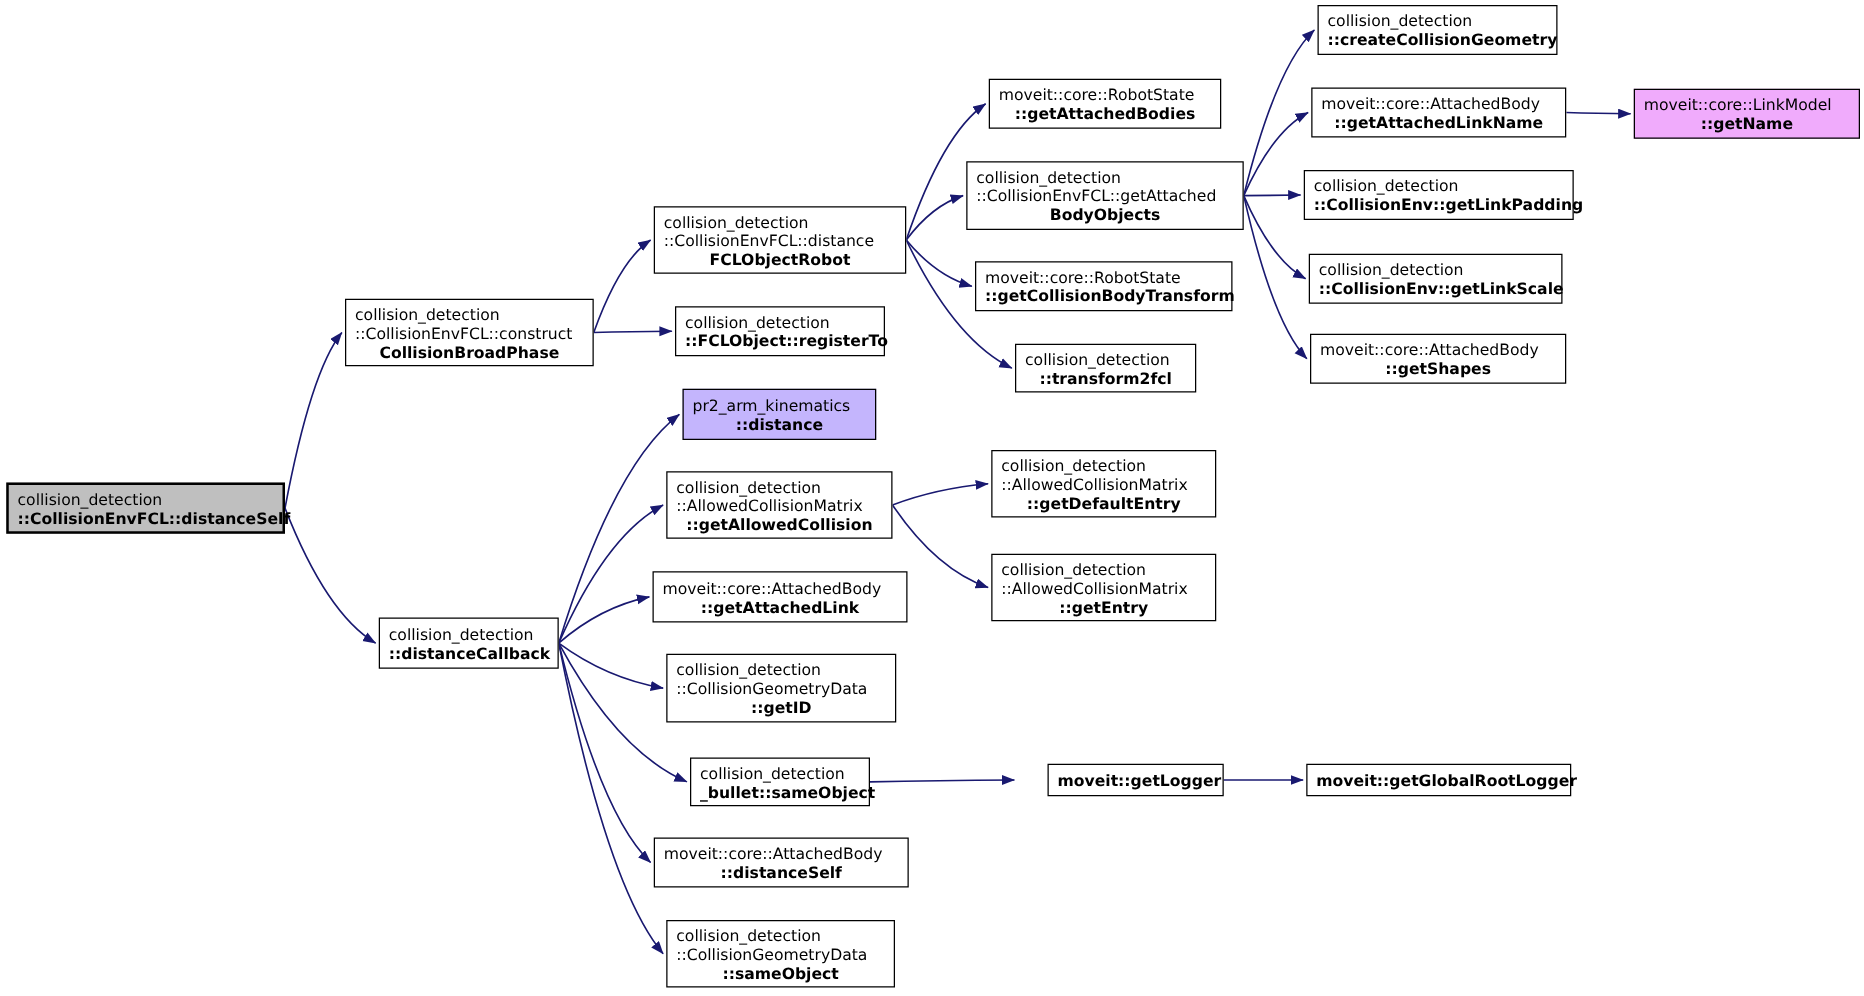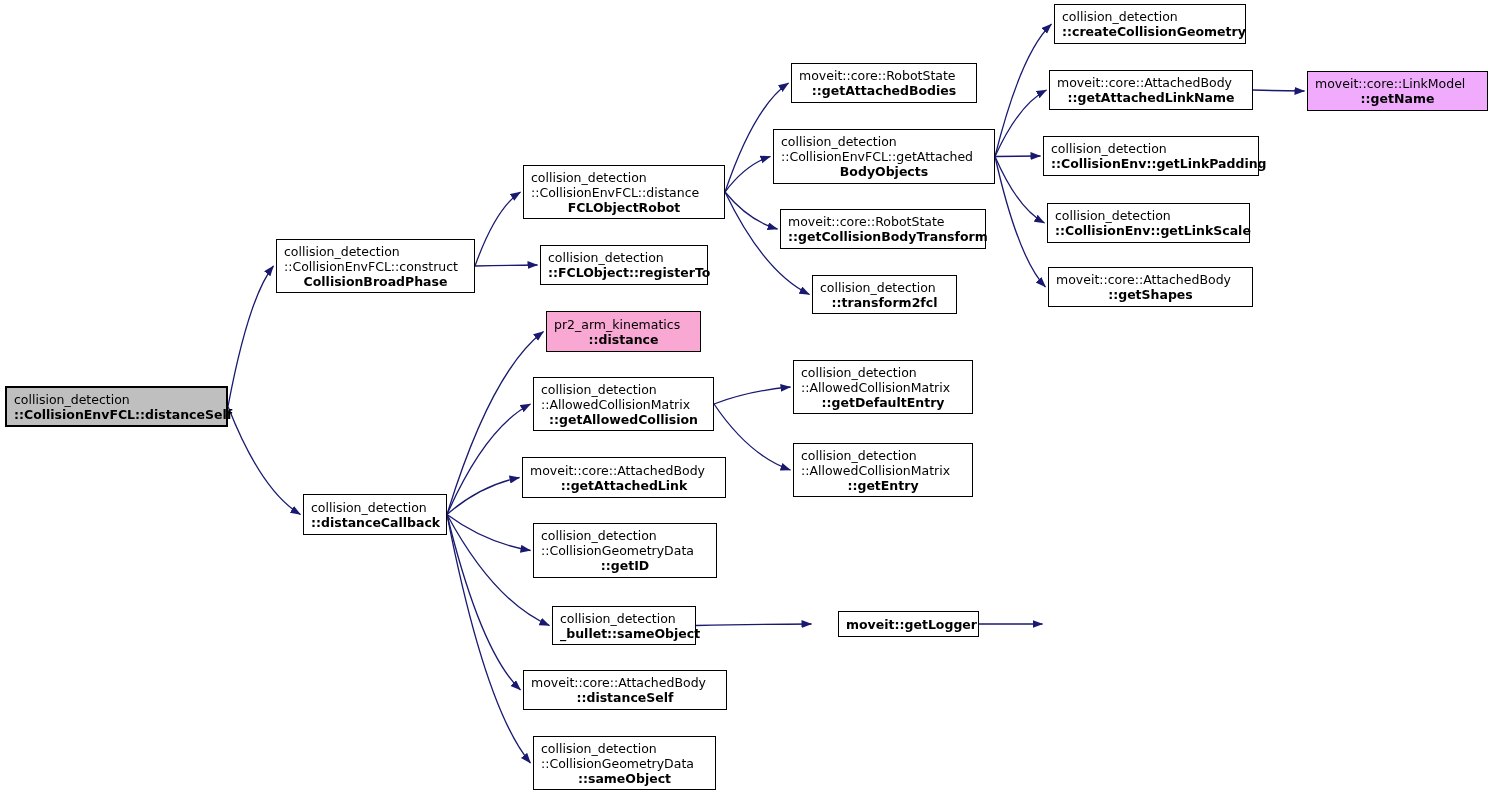--- a/index.html
+++ b/index.html
@@ -129,21 +129,21 @@
       <div class="ln last">::getShapes</div>
     </div>
     <div class="node" style="left: 780px; top: 209px; width: 206px; height: 40px; border-color: rgb(0, 0, 0); background: rgb(255, 255, 255);">
       <div class="ln">moveit::core::RobotState</div>
       <div class="ln last">::getCollisionBodyTransform</div>
     </div>
     <div class="node" style="left: 812px; top: 275px; width: 145px; height: 39px; border-color: rgb(0, 0, 0); background: rgb(255, 255, 255);">
       <div class="ln">collision_detection</div>
       <div class="ln last">::transform2fcl</div>
     </div>
-    <div class="node" style="left: 546px; top: 311px; width: 155px; height: 41px; border-color: rgb(0, 0, 0); background: #f9a8d4;">
+    <div class="node" style="left: 546px; top: 311px; width: 155px; height: 41px; border-color: rgb(0, 0, 0); background: #c4b5fd;">
       <div class="ln">pr2_arm_kinematics</div>
       <div class="ln last">::distance</div>
     </div>
     <div class="node" style="left: 533px; top: 377px; width: 181px; height: 54px; border-color: rgb(0, 0, 0); background: rgb(255, 255, 255);">
       <div class="ln">collision_detection</div>
       <div class="ln">::AllowedCollisionMatrix</div>
       <div class="ln last">::getAllowedCollision</div>
     </div>
     <div class="node" style="left: 793px; top: 360px; width: 180px; height: 54px; border-color: rgb(0, 0, 0); background: rgb(255, 255, 255);">
       <div class="ln">collision_detection</div>
@@ -168,20 +168,23 @@
       <div class="ln">::CollisionGeometryData</div>
       <div class="ln last">::getID</div>
     </div>
     <div class="node" style="left: 552px; top: 606px; width: 144px; height: 39px; border-color: rgb(0, 0, 0); background: rgb(255, 255, 255);">
       <div class="ln">collision_detection</div>
       <div class="ln last">_bullet::sameObject</div>
     </div>
     <div class="node" style="left: 814px; top: 611px; width: 141px; height: 26px; border-color: rgb(0, 0, 0); background: rgb(255, 255, 255); margin-left: 24px;">
       <div class="ln last">moveit::getLogger</div>
     </div>
+    <div class="node" style="left: 1045px; top: 611px; width: 212px; height: 26px; border-color: rgb(0, 0, 0); background: rgb(255, 255, 255);">
+      <div class="ln last">moveit::getGlobalRootLogger</div>
+    </div>
     <div class="node" style="left: 523px; top: 670px; width: 204px; height: 40px; border-color: rgb(0, 0, 0); background: rgb(255, 255, 255);">
       <div class="ln">moveit::core::AttachedBody</div>
       <div class="ln last">::distanceSelf</div>
     </div>
     <div class="node" style="left: 533px; top: 736px; width: 183px; height: 54px; border-color: rgb(0, 0, 0); background: rgb(255, 255, 255);">
       <div class="ln">collision_detection</div>
       <div class="ln">::CollisionGeometryData</div>
       <div class="ln last">::sameObject</div>
     </div>
   </div>

